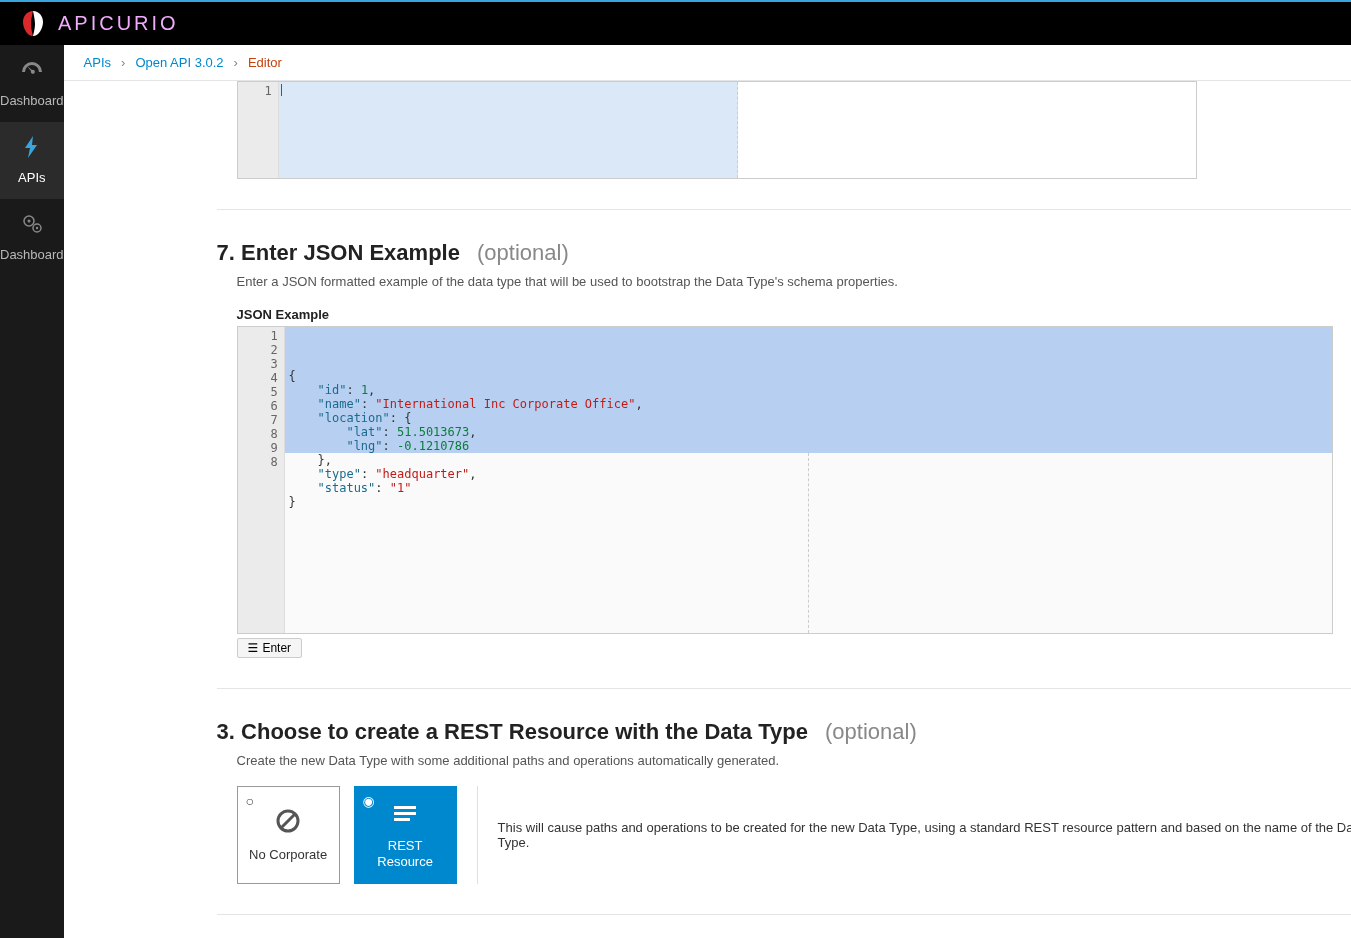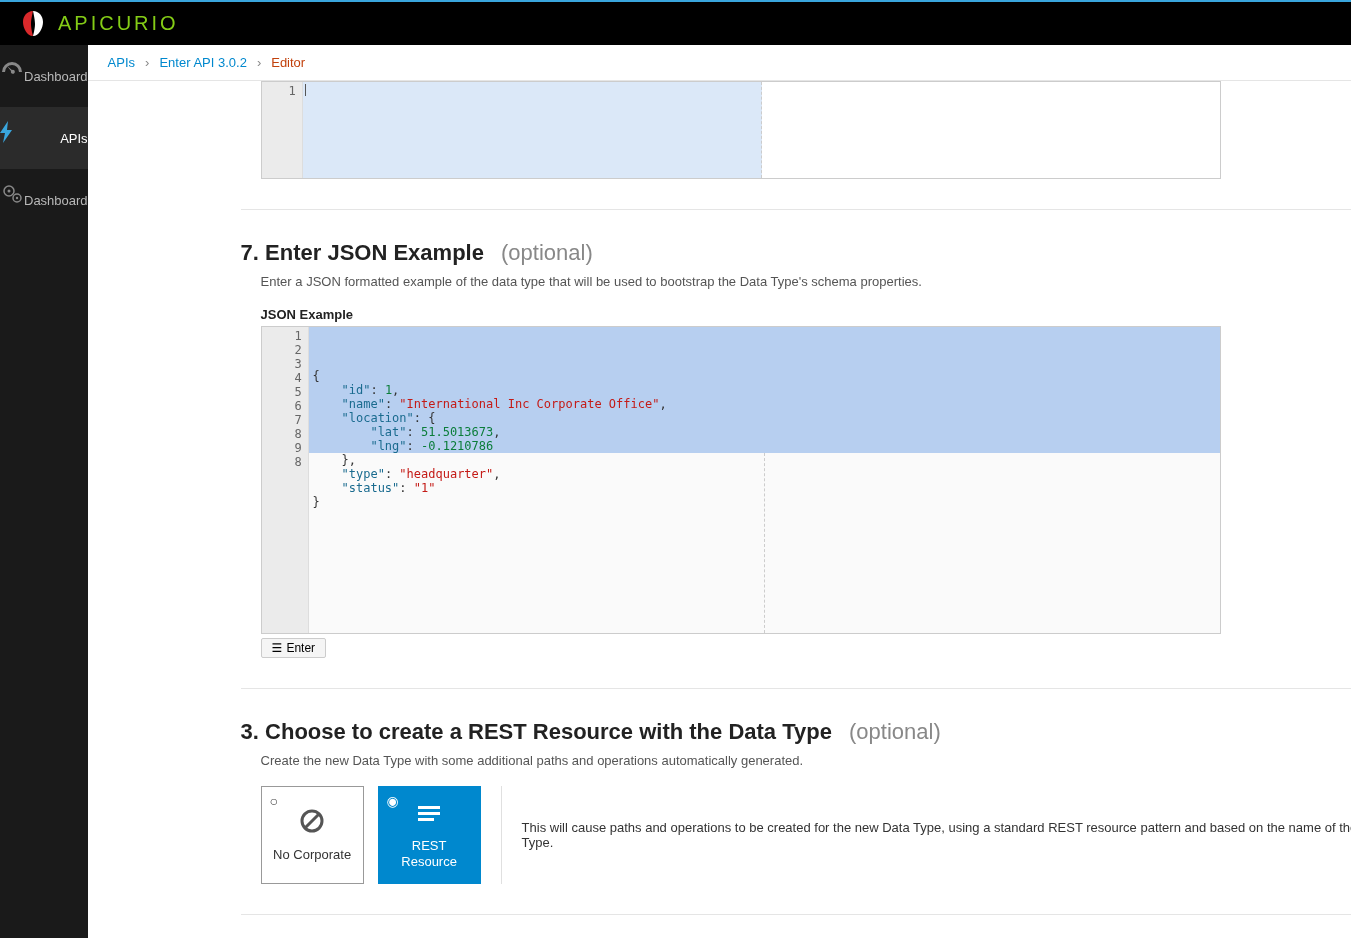--- a/index.html
+++ b/index.html
@@ -1,22 +1,22 @@
 <!DOCTYPE html>
 <html><head>
 <meta charset="utf-8">
 <style>
 * { box-sizing: border-box; margin: 0; padding: 0; }
 body { font-family: "Helvetica Neue", Helvetica, Arial, sans-serif; font-size: 14px; color: #333; background: #fff; }
 .topbar { height: 45px; background: #000; border-top: 2px solid #39a5dc; display: flex; align-items: center; padding-left: 18px; }
 .logo-group { display: flex; align-items: center; gap: 10px; }
-.logo-text { color: #84cc16; font-size: 20px; letter-spacing: 3px; font-weight: 300; }
+.logo-text { color: #f0abfc; font-size: 20px; letter-spacing: 3px; font-weight: 300; }
 .layout { display: flex; min-height: calc(100vh - 45px); }
 .sidebar { width: 114px; background: #1a1a1a; display: flex; flex-direction: column; }
-.side-item { display: flex; flex-direction: row; align-items: center; justify-content: space-between; padding: 14px 0; cursor: pointer; color: #b8b8b8; }
+.side-item { display: flex; flex-direction: column; align-items: center; justify-content: center; padding: 14px 0; cursor: pointer; color: #b8b8b8; }
 .side-item.active { background: #2b2b2b; }
 .side-item .icon { font-size: 22px; margin-bottom: 6px; color: #888; }
 .side-item.active .icon { color: #39a5dc; }
 .side-item.active .label { color: #fff; }
 .side-item .label { font-size: 13px; }
 .main { flex: 1; display: flex; flex-direction: column; }
 .breadcrumb { height: 36px; border-bottom: 1px solid #e5e5e5; display: flex; align-items: center; padding: 0 20px; font-size: 13px; gap: 10px; }
 .breadcrumb a { color: #0088ce; text-decoration: none; cursor: pointer; }
 .breadcrumb .sep { color: #888; }
 .breadcrumb .current { color: #c2410c; }
@@ -27,21 +27,21 @@
 .gutter { width: 41px; background: #ebebeb; border-right: 1px solid #ddd; text-align: right; padding: 2px 6px 0 0; font-family: Menlo, Consolas, monospace; font-size: 12px; color: #666; }
 .ed-content { flex: 1; display: flex; }
 .ed-left { flex: 1; background: #dbe8f8; border-right: 1px dashed #ccc; position: relative; }
 .ed-left::before { content:''; position:absolute; left:2px; top:2px; width:1px; height:12px; background:#555; }
 .ed-right { flex: 1; background: #fff; }
 .hr { border: none; border-top: 1px solid #e5e5e5; margin: 30px 0 30px 115px; width: 1160px; }
 .step-block { margin-left: 115px; width: 1160px; }
 .step-title { font-size: 22px; font-weight: 600; color: #222; }
 .step-opt { color: #888; font-weight: 500; margin-left: 11px; }
 .step-help { color: #555; font-size: 13px; margin: 8px 0 18px 20px; }
-.json-block { margin-left: 20px; width: 960px; }
+.json-block { margin-left: 20px; width: 1096px; }
 .json-editor { border: 1px solid #ccc; display: flex; background: #fafafa; }
 .json-gutter { width: 47px; background: #ebebeb; border-right: 1px solid #ddd; text-align: right; padding: 2px 6px 0 0; font-family: Menlo, Consolas, monospace; font-size: 12px; color: #666; line-height: 14px; position: relative; }
 .json-gutter .ln { display:block; }
 .json-code { flex: 1; font-family: Menlo, Consolas, monospace; font-size: 12px; line-height: 14px; white-space: pre; position: relative; }
 .json-hl { position:absolute; top:0; left:0; right:0; height:126px; background:#b7cff0; z-index:0; }
 .json-pre { position:relative; z-index:1; padding:0 4px; }
 .json-code .k { color: #1a6b8f; }
 .json-code .s { color: #c41a16; }
 .json-code .n { color: #0b7d3a; }
 .json-code .p { color: #333; }
@@ -100,21 +100,21 @@
           </svg>
       </span>
       <span class="label">Dashboard</span>
     </div>
   </div>
 
   <div class="main">
     <div class="breadcrumb">
       <a>APIs</a>
       <span class="sep">›</span>
-      <a>Enter API 3.0.2</a>
+      <a>Open API 3.0.2</a>
       <span class="sep">›</span>
       <span class="current">Editor</span>
     </div>
 
     <div class="content">
       <div class="desc-block">
         <div class="editor-box">
           <div class="gutter">1</div>
           <div class="ed-content">
             <div class="ed-left"></div>

